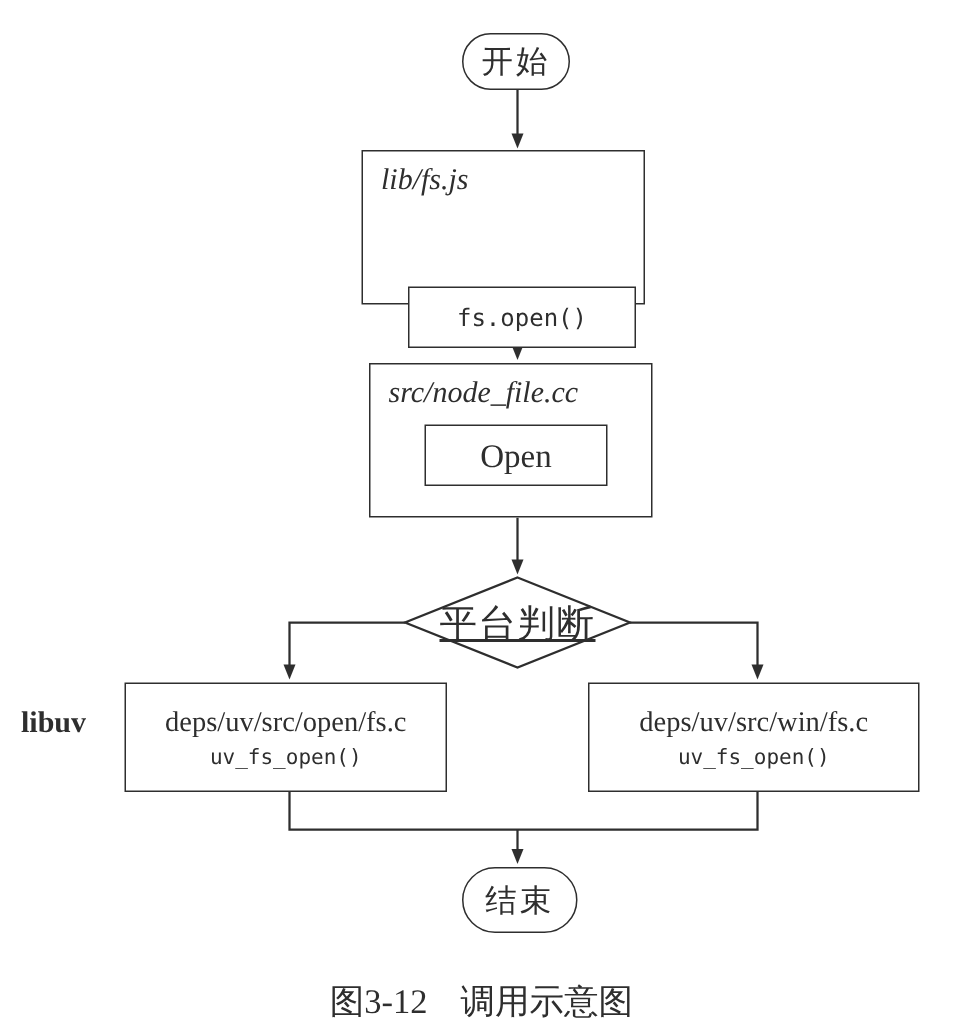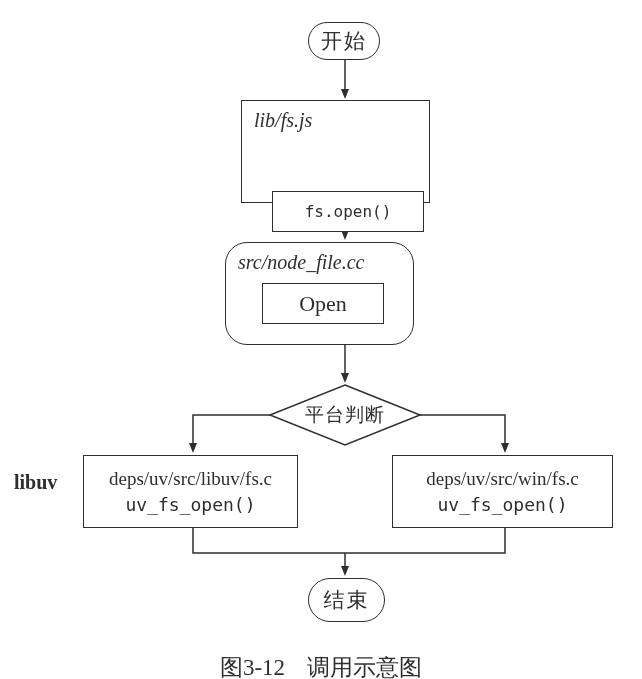--- a/index.html
+++ b/index.html
@@ -61,32 +61,33 @@
     font-family: "DejaVu Sans Mono", "Liberation Mono", monospace;
   }
   .branch-box {
     display: flex;
     flex-direction: column;
     align-items: center;
     justify-content: center;
     line-height: 1.45;
   }
   .branch-path { font-size: 19px; white-space: nowrap; }
-  .branch-call { font-size: 18px; white-space: nowrap; }
+  .branch-call { font-size: 14px; white-space: nowrap; }
   .diamond-label {
     position: absolute;
     left: 270px;
     top: 385px;
     width: 150px;
     height: 60px;
     display: flex;
     align-items: center;
     justify-content: center;
-    font-size: 19px;
+    font-size: 25px;
     letter-spacing: 1px;
+    text-decoration: underline;
   }
   .side-label {
     position: absolute;
     left: 14px;
     top: 471px;
     font-size: 20px;
     font-weight: bold;
   }
   .caption {
     position: absolute;
@@ -133,33 +134,33 @@
     <span>开始</span>
   </div>
 
   <div class="node proc-box" style="left:241px; top:100px; width:189px; height:103px;">
     <div class="proc-title">lib/fs.js</div>
     <div class="inner-box mono" style="left:30px; top:51px; width:152px; height:41px; font-size:16px;margin-top:39px;">
       <span>fs.open()</span>
     </div>
   </div>
 
-  <div class="node proc-box" style="left:225px; top:242px; width:189px; height:103px;border-radius:22px;">
+  <div class="node proc-box" style="left:246px; top:242px; width:189px; height:103px;">
     <div class="proc-title">src/node_file.cc</div>
     <div class="inner-box" style="left:36px; top:40px; width:122px; height:41px; font-size:22px;">
       <span>Open</span>
     </div>
   </div>
 
   <div class="diamond-label">平台判断</div>
 
   <div class="side-label">libuv</div>
 
   <div class="node branch-box" style="left:83px; top:455px; width:215px; height:73px;">
-    <div class="branch-path">deps/uv/src/libuv/fs.c</div>
+    <div class="branch-path">deps/uv/src/open/fs.c</div>
     <div class="branch-call mono">uv_fs_open()</div>
   </div>
 
   <div class="node branch-box" style="left:392px; top:455px; width:221px; height:73px;">
     <div class="branch-path">deps/uv/src/win/fs.c</div>
     <div class="branch-call mono">uv_fs_open()</div>
   </div>
 
   <div class="node stadium" style="left:308px; top:578px; width:77px; height:44px;">
     <span>结束</span>

